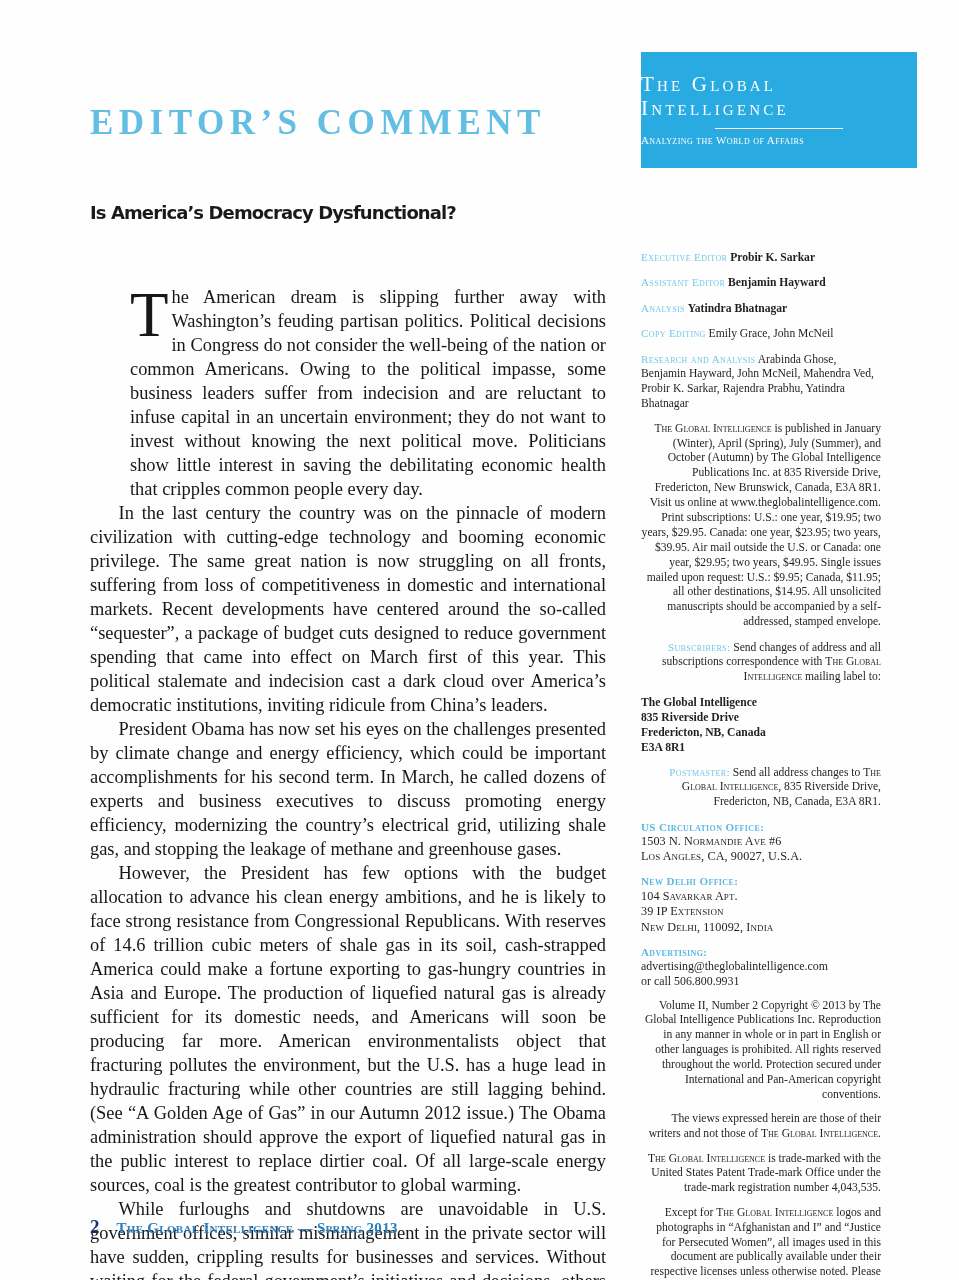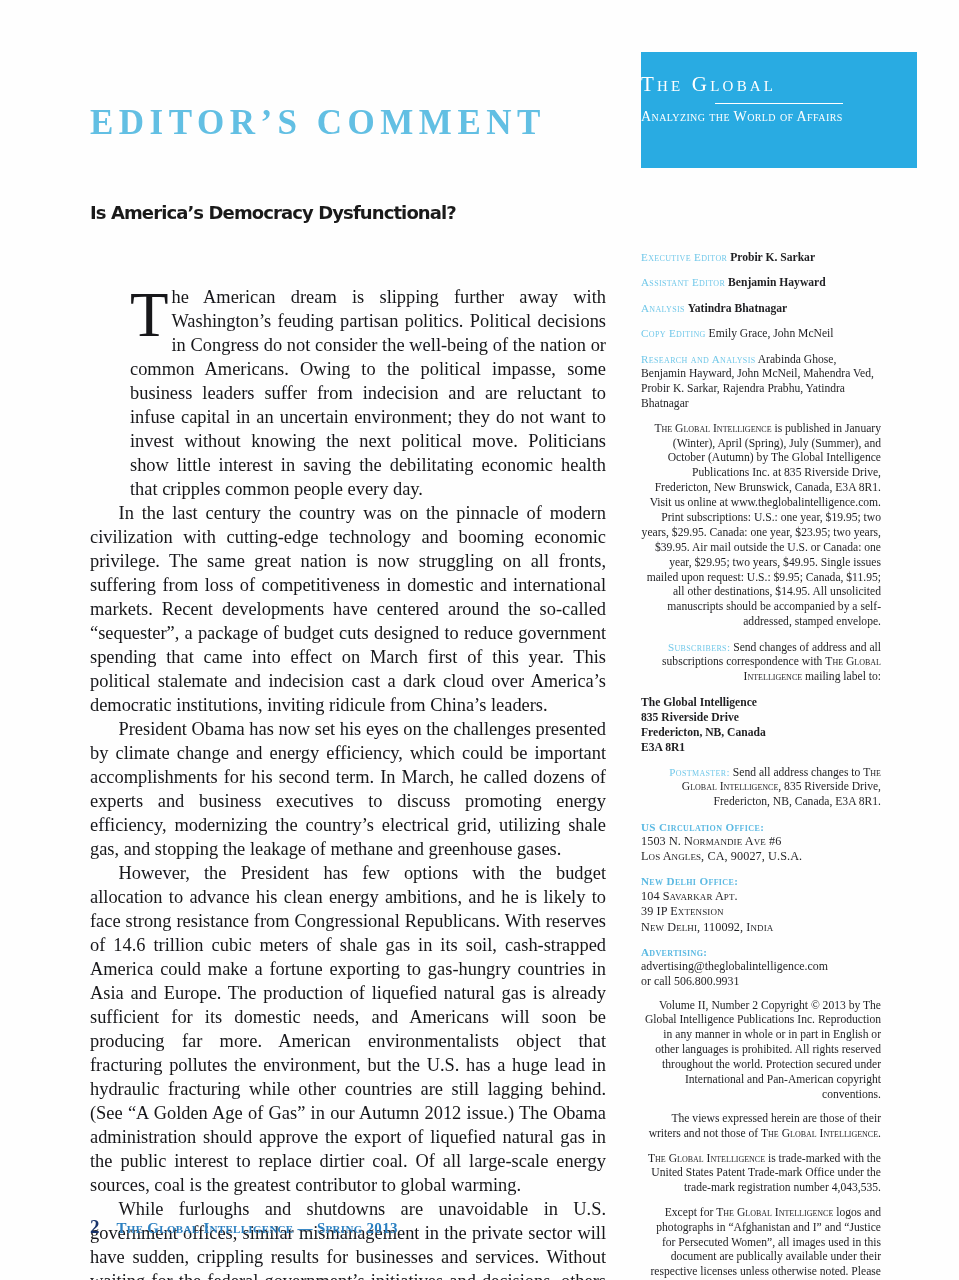--- a/index.html
+++ b/index.html
@@ -129,21 +129,21 @@
   .logo-line2 { font-size: 21px; }
   .logo-rule {
     width: 128px;
     height: 1px;
     background: #ffffff;
     margin: 7px auto 5px auto;
   }
   .logo-tag {
     font-family: "Liberation Serif", serif;
     font-variant: small-caps;
-    font-size: 14px;
+    font-size: 11px;
     letter-spacing: 0.4px;
   }
 
   .masthead {
     margin-top: 82px;
     font-size: 11.6px;
     line-height: 1.285;
     color: #1f1f22;
   }
   .masthead .blk { margin-bottom: 9.5px; }
@@ -205,20 +205,21 @@
 
   <div class="footer">
     <span class="folio">2</span>
     <span class="footer-title sc">The Global Intelligence — Spring 2013</span>
   </div>
 
   <div class="side-col">
 
     <div class="logo-box">
       <div class="logo-line1">The Global</div>
+      <div class="logo-line2">Intelligence</div>
       <div class="logo-rule"></div>
       <div class="logo-tag">Analyzing the World of Affairs</div>
     </div>
 
     <div class="masthead">
 
       <div class="blk">
         <div>
           <span class="lbl">Executive Editor</span>
           <span class="nm">Probir K. Sarkar</span>

